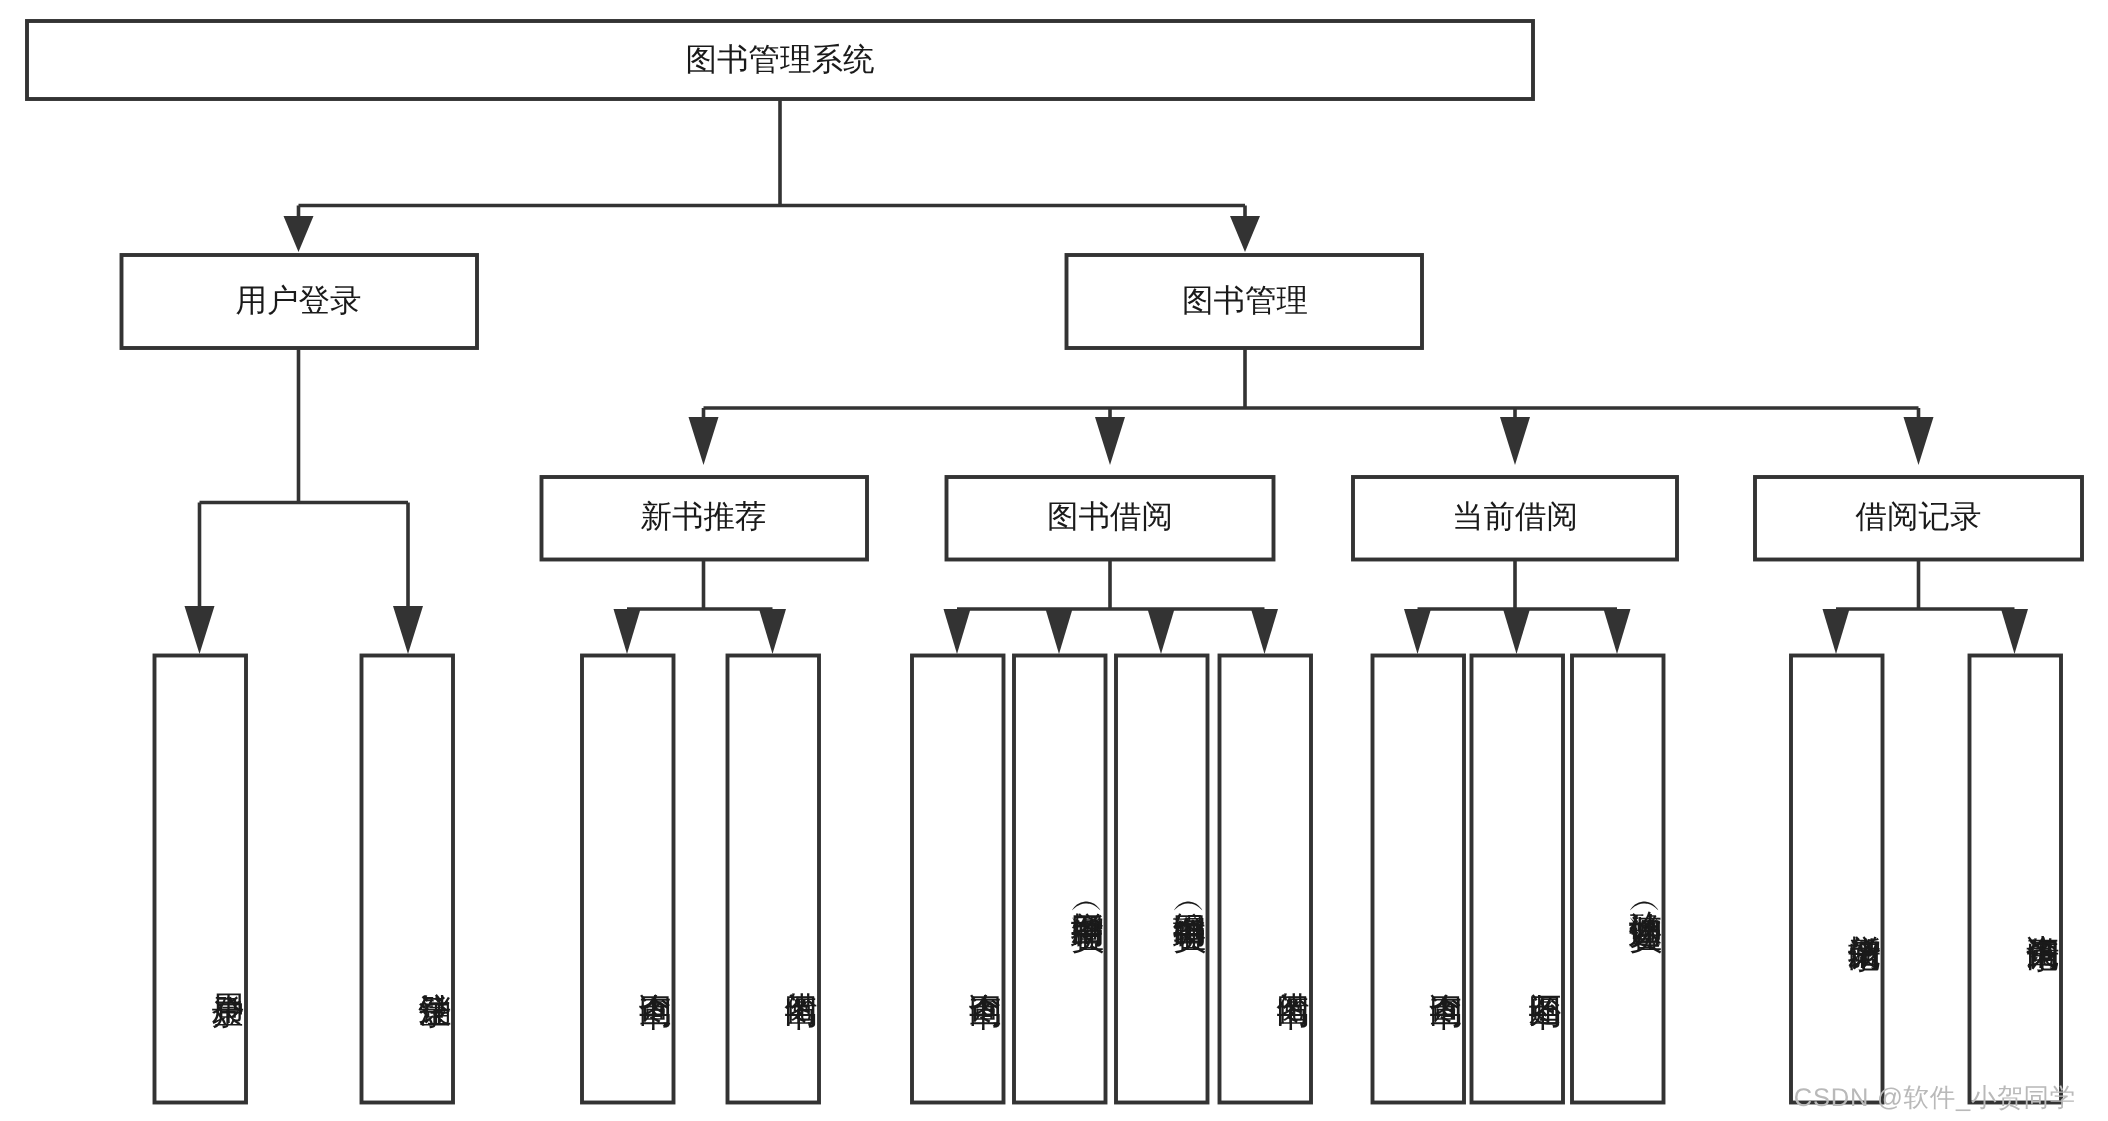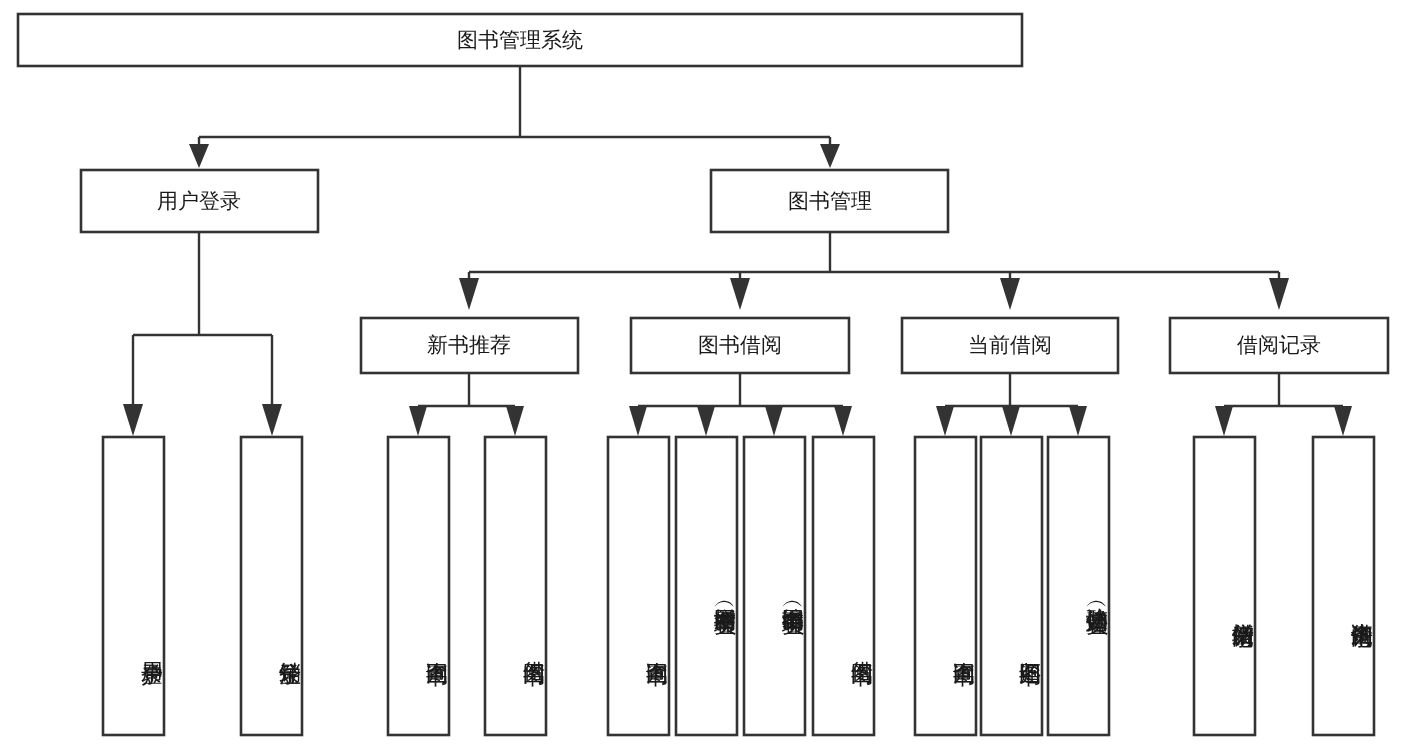--- a/index.html
+++ b/index.html
@@ -224,13 +224,14 @@
   <div class="node-label-v" style="left:744px; top:437px; width:61px; height:298px; padding-top:8px;">编辑图书（管理员）</div>
   <div class="node-label-v" style="left:813px; top:437px; width:61px; height:298px; padding-top:60px;">借阅图书</div>
 
   <div class="node-label-v" style="left:915px; top:437px; width:61px; height:298px; padding-top:60px;">查询图书</div>
   <div class="node-label-v" style="left:981px; top:437px; width:61px; height:298px; padding-top:60px;">归还图书</div>
   <div class="node-label-v" style="left:1048px; top:437px; width:61px; height:298px; padding-top:8px;">确认归还（管理员）</div>
 
   <div class="node-label-v" style="left:1194px; top:437px; width:61px; height:298px; padding-top:22px;">新增借阅记录</div>
   <div class="node-label-v" style="left:1313px; top:437px; width:61px; height:298px; padding-top:22px;">查询借阅记录</div>
 
+  <div class="watermark">CSDN @软件_小贺同学</div>
 </div>
 
 </body></html>

